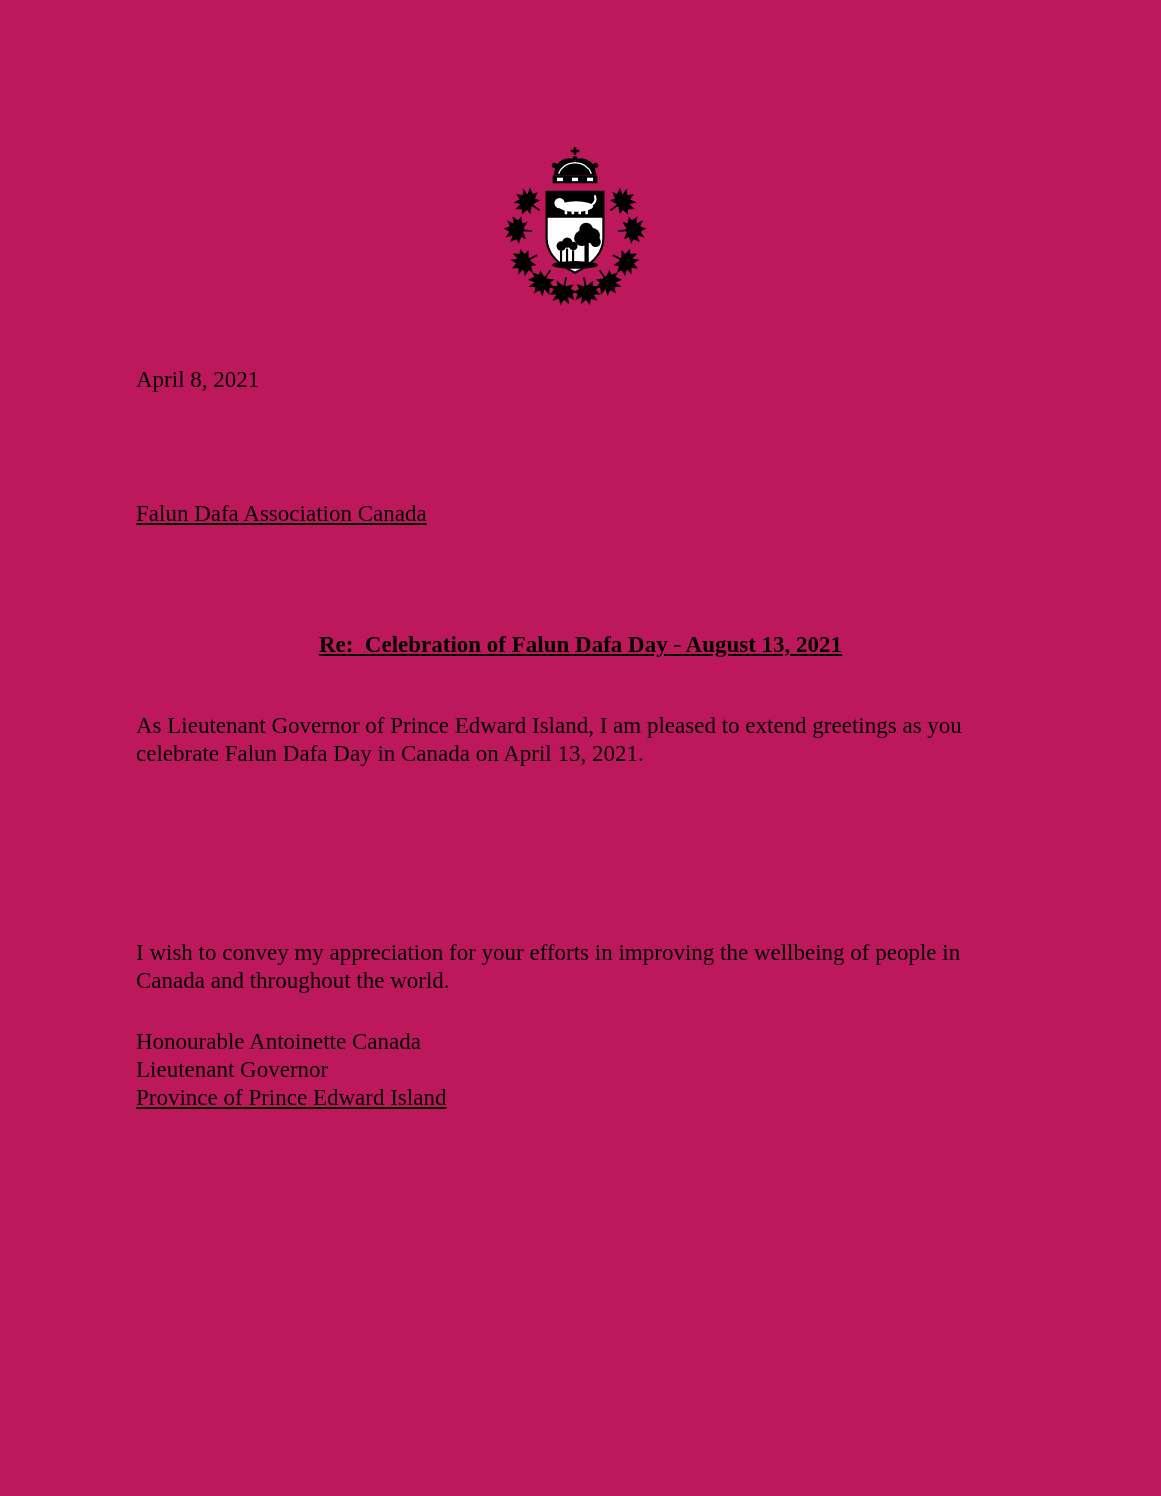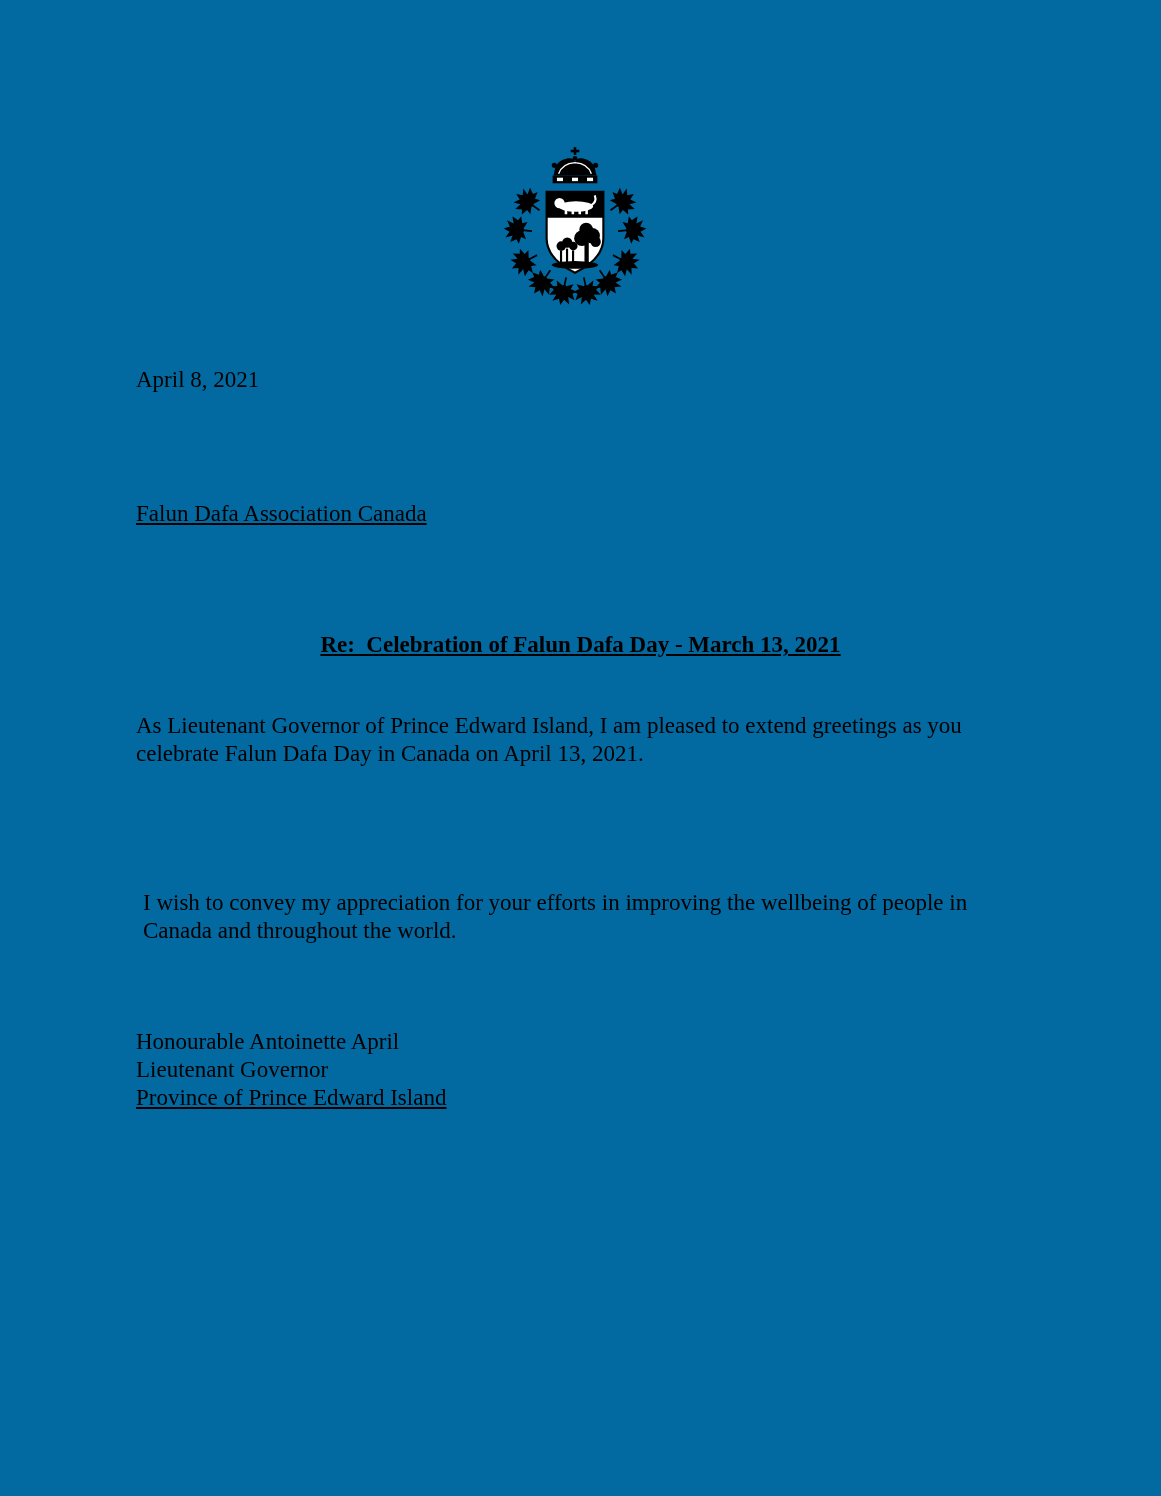--- a/index.html
+++ b/index.html
@@ -5,21 +5,21 @@
   html, body {
     margin: 0;
     padding: 0;
     background: #e8e8e8;
   }
   .page {
     position: relative;
     width: 1161px;
     height: 1496px;
     margin: 0 auto;
-    background: #0369a1;
+    background: #be185d;
     font-family: "Liberation Serif", "DejaVu Serif", serif;
     color: #000000;
     overflow: hidden;
   }
   .crest {
     position: absolute;
     left: 489px;
     top: 142px;
     width: 172px;
     height: 172px;
@@ -42,21 +42,21 @@
     text-align: center;
     font-size: 23px;
     line-height: 28px;
     font-weight: bold;
     text-decoration: underline;
     white-space: pre;
   }
   .para { white-space: pre-line; }
   .para-1 { top: 712px; }
   .para-2 { top: 789px; }
-  .para-3 { top: 889px; margin-left: 7px; }
+  .para-3 { top: 939px; }
   .sig-name  { top: 1028px; }
   .sig-title { top: 1056px; }
   .sig-org   { top: 1084px; text-decoration: underline; }
 </style>
 </head>
 <body>
 
 <div class="page">
 
   <svg class="crest" viewBox="0 0 200 200" aria-hidden="true">
@@ -119,24 +119,24 @@
         <circle cx="91" cy="117" r="6"></circle>
         <circle cx="98" cy="121" r="5"></circle>
       </g>
     </g>
   </svg>
 
   <div class="textline date-line">April 8, 2021</div>
 
   <div class="textline recipient-line">Falun Dafa Association Canada</div>
 
-  <div class="subject-line">Re:  Celebration of Falun Dafa Day - March 13, 2021</div>
+  <div class="subject-line">Re:  Celebration of Falun Dafa Day - August 13, 2021</div>
 
   <div class="para para-1">As Lieutenant Governor of Prince Edward Island, I am pleased to extend greetings as you
 celebrate Falun Dafa Day in Canada on April 13, 2021.</div>
   <div class="para para-3">I wish to convey my appreciation for your efforts in improving the wellbeing of people in
 Canada and throughout the world.</div>
 
-  <div class="textline sig-name">Honourable Antoinette April</div>
+  <div class="textline sig-name">Honourable Antoinette Canada</div>
   <div class="textline sig-title">Lieutenant Governor</div>
   <div class="textline sig-org">Province of Prince Edward Island</div>
 
 </div>
 
 </body></html>

